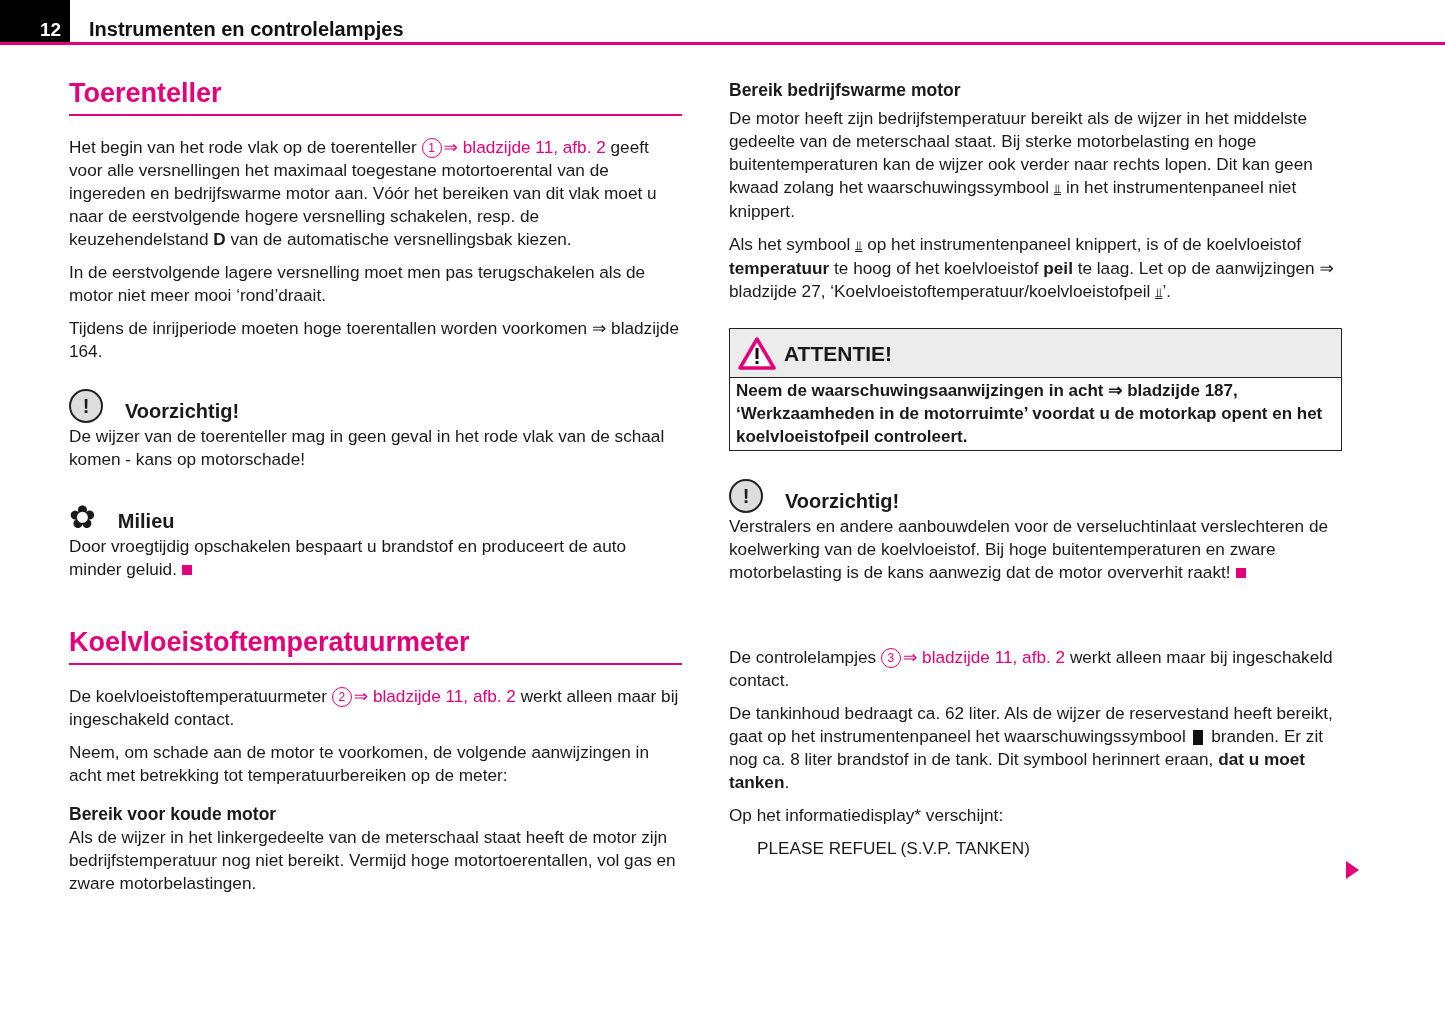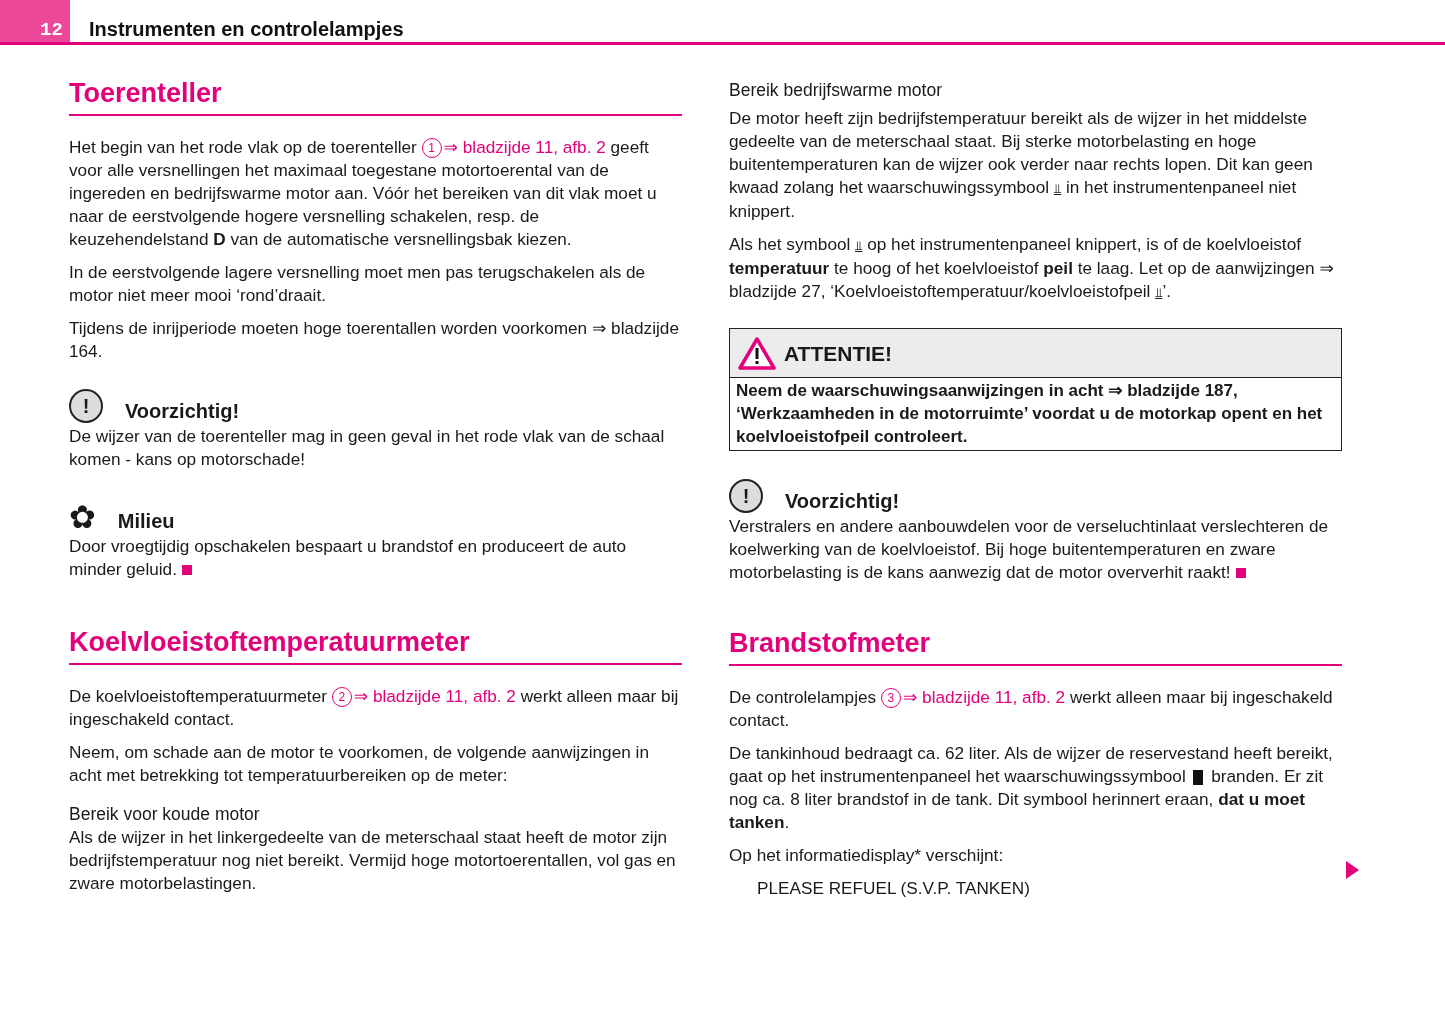--- a/index.html
+++ b/index.html
@@ -1,26 +1,26 @@
 <!DOCTYPE html>
 <html><head>
 <meta charset="utf-8">
 <style>
   html, body { margin:0; padding:0; }
   body { width:1445px; height:1026px; background:#fff; position:relative; overflow:hidden;
          font-family:"Liberation Sans", sans-serif; color:#1a1a1a; }
-  .pagenum { position:absolute; left:0; top:0; width:70px; height:44px; background:#ec4899;font-family:Liberation Mono, monospace; }
+  .pagenum { position:absolute; left:0; top:0; width:70px; height:44px; background:#000000; }
   .pagenum span { position:absolute; left:40px; top:19px; color:#fff; font-weight:bold; font-size:19px; }
   .header-title { position:absolute; left:89px; top:18px; font-weight:bold; font-size:20px; color:#111; }
   .header-rule { position:absolute; left:0; top:42px; width:1445px; height:3px; background:#e3007b; }
   .col { position:absolute; width:613px; font-size:17.2px; line-height:23px; }
   .col p { margin:0 0 10px 0; }
   h2 { color:#e3007b; font-size:27px; font-weight:bold; margin:0; padding-bottom:4px;
        border-bottom:2px solid #e3007b; line-height:34px; }
-  h3 { font-size:17.5px; font-weight:normal; margin:0; line-height:23px; }
+  h3 { font-size:17.5px; font-weight:bold; margin:0; line-height:23px; }
   .mag { color:#e3007b; }
   .circ { display:inline-block; width:18px; height:18px; border:1.5px solid #e3007b; border-radius:50%;
           color:#e3007b; font-size:12px; line-height:18px; text-align:center; vertical-align:middle; margin-right:2px; }
   .note-head { display:flex; align-items:flex-end; gap:10px; margin-bottom:2px; }
   .note-head .lbl { font-weight:bold; font-size:20px; line-height:24px;margin-left:12px; }
   .icon-excl { width:30px; height:30px; border:2.5px solid #222; border-radius:50%; background:#ddd;
                display:flex; align-items:center; justify-content:center; font-weight:bold; font-size:20px; }
   .endsq { display:inline-block; width:10px; height:10px; background:#e3007b; margin-left:5px; }
   .warnbox { border:1.5px solid #222; margin:0 0 18px 0; }
   .warnbox .wh { background:#ececec; display:flex; align-items:center; gap:8px; padding:6px 8px;
@@ -87,21 +87,20 @@
     </div>
     <div class="wb">Neem de waarschuwingsaanwijzingen in acht ⇒ bladzijde 187, ‘Werkzaamheden in de motorruimte’ voordat u de motorkap opent en het koelvloeistofpeil controleert.</div>
   </div>
   <div style="height:10px"></div>
   <div class="note-head">
     <div class="icon-excl">!</div>
     <span class="lbl">Voorzichtig!</span>
   </div>
   <p><span>Verstralers en andere aanbouwdelen voor de verseluchtinlaat verslechteren de koelwerking van de koelvloeistof. Bij hoge buitentemperaturen en zware motorbelasting is de kans aanwezig dat de motor oververhit raakt!</span><span class="endsq"></span></p>
   <div style="height:32px"></div>
-  <h2>Brandstofmeter</h2>
   <div style="height:20px"></div>
   <p><span>De controlelampjes </span><span class="circ">3</span><span class="mag">⇒ bladzijde 11, afb. 2</span><span> werkt alleen maar bij ingeschakeld contact.</span></p>
   <p><span>De tankinhoud bedraagt ca. 62 liter. Als de wijzer de reservestand heeft bereikt, gaat op het instrumentenpaneel het waarschuwingssymbool </span><span class="fuelsym"></span><span> branden. Er zit nog ca. 8 liter brandstof in de tank. Dit symbool herinnert eraan, </span><b>dat u moet tanken</b><span>.</span></p>
   <p>Op het informatiedisplay* verschijnt:</p>
   <p class="refuel">PLEASE REFUEL (S.V.P. TANKEN)</p>
 </div>
 
 <div class="next-arrow"></div>
 
 </body></html>

